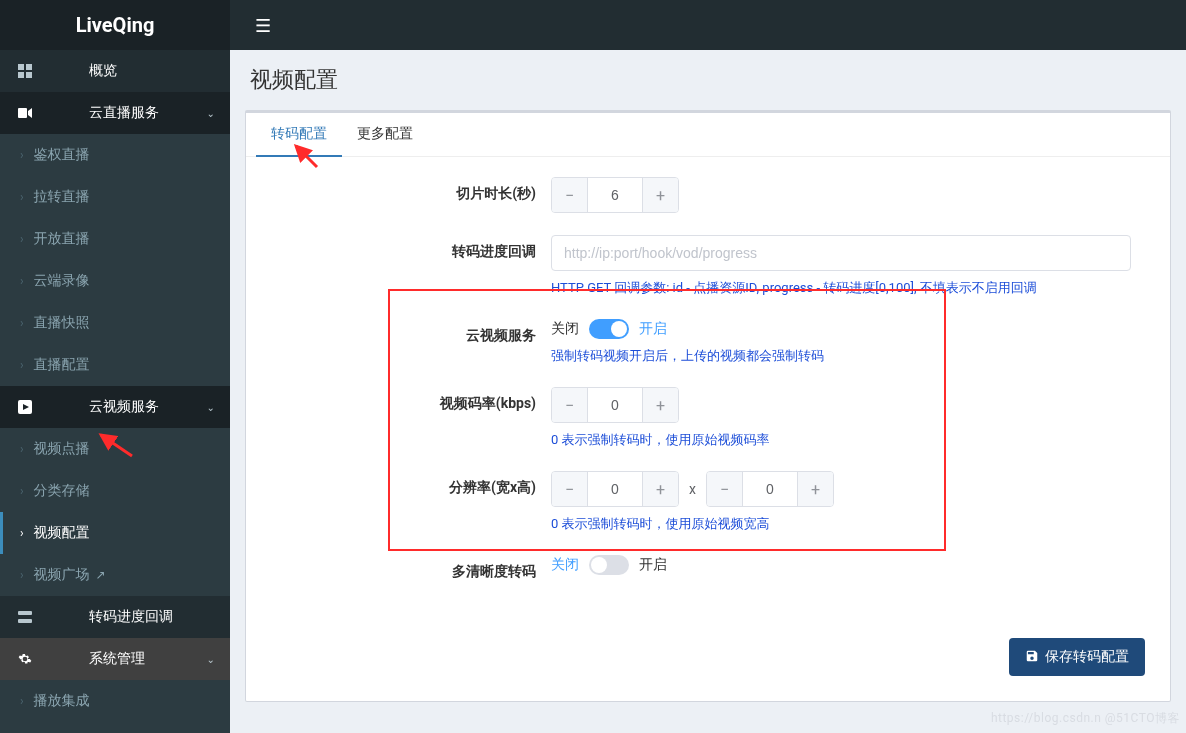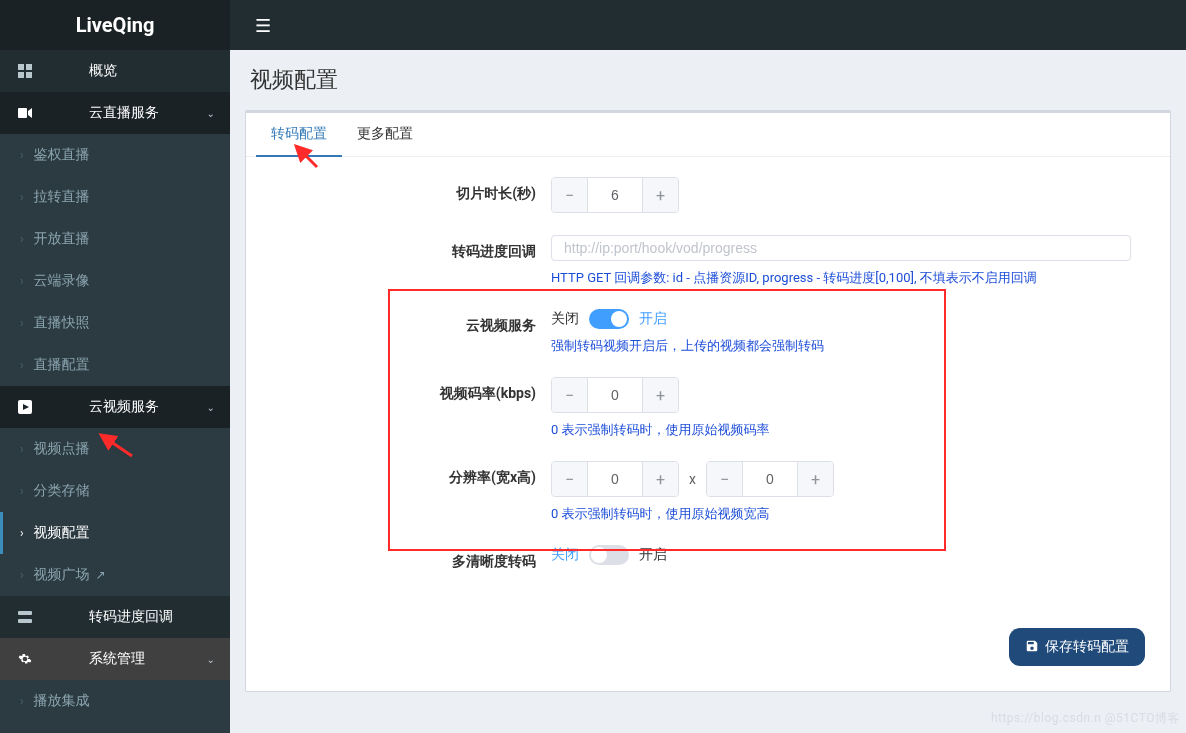--- a/index.html
+++ b/index.html
@@ -38,38 +38,38 @@
   .form-control { flex: 1; display: flex; flex-direction: column; }
   .form-line { display: flex; align-items: center; }
   .help { color: #1d4ed8; font-size: 13px; margin-top: 8px; }
 
   .stepper { display: inline-flex; border: 1px solid #dcdfe6; border-radius: 4px; overflow: hidden; height: 36px; }
   .step-btn { width: 36px; display: flex; align-items: center; justify-content: center; background: #f5f7fa; color: #909399; cursor: pointer; user-select: none; font-size: 16px; }
   .step-btn:first-child { border-right: 1px solid #dcdfe6; }
   .step-btn:last-child { border-left: 1px solid #dcdfe6; }
   .step-input { width: 54px; border: none; text-align: center; font-size: 14px; outline: none; color:#606266; }
 
-  .text-input { height: 26px; border: 1px solid #dcdfe6; border-radius: 4px; padding: 0 12px; font-size: 14px; color: #4d7c0f; width: 580px; outline: none; }
+  .text-input { height: 36px; border: 1px solid #dcdfe6; border-radius: 4px; padding: 0 12px; font-size: 14px; color: #4d7c0f; width: 580px; outline: none; }
   .text-input::placeholder { color: #c0c4cc; }
 
   .toggle-wrap { display: flex; align-items: center; gap: 10px; }
   .toggle-label-off { color: #409eff; }
   .toggle-label-on { color: #409eff; }
   .toggle-label-muted { color: #333; }
   .switch { width: 40px; height: 20px; border-radius: 10px; position: relative; cursor: pointer; transition: .2s; }
   .switch.on { background: #409eff; }
   .switch.off { background: #dcdfe6; }
   .switch .knob { position: absolute; top: 2px; width: 16px; height: 16px; border-radius: 50%; background: #fff; transition: .2s; }
   .switch.on .knob { left: 22px; }
   .switch.off .knob { left: 2px; }
 
   .xsep { margin: 0 10px; color: #606266; }
 
   .btn-row { display: flex; justify-content: flex-end; padding: 15px 25px 25px 25px; }
-  .btn-primary { background: #1f4a7a; color: #fff; border: none; border-radius: 11px; padding: 10px 16px; font-size: 14px; cursor: pointer; display: inline-flex; align-items: center; gap: 6px; }
+  .btn-primary { background: #1f4a7a; color: #fff; border: none; border-radius: 4px; padding: 10px 16px; font-size: 14px; cursor: pointer; display: inline-flex; align-items: center; gap: 6px; }
 
   .highlight-box { position: absolute; border: 2px solid #ff2b2b; pointer-events: none; z-index: 6; }
 
   .arrow { position: absolute; z-index: 7; pointer-events: none; }
   .arrow svg { display: block; }
 
   .watermark { position: absolute; right: 6px; bottom: 6px; color: #c0c4cc; font-size: 12px; opacity: .45; pointer-events: none; letter-spacing: .5px; }
 </style>
 </head>
 <body>

